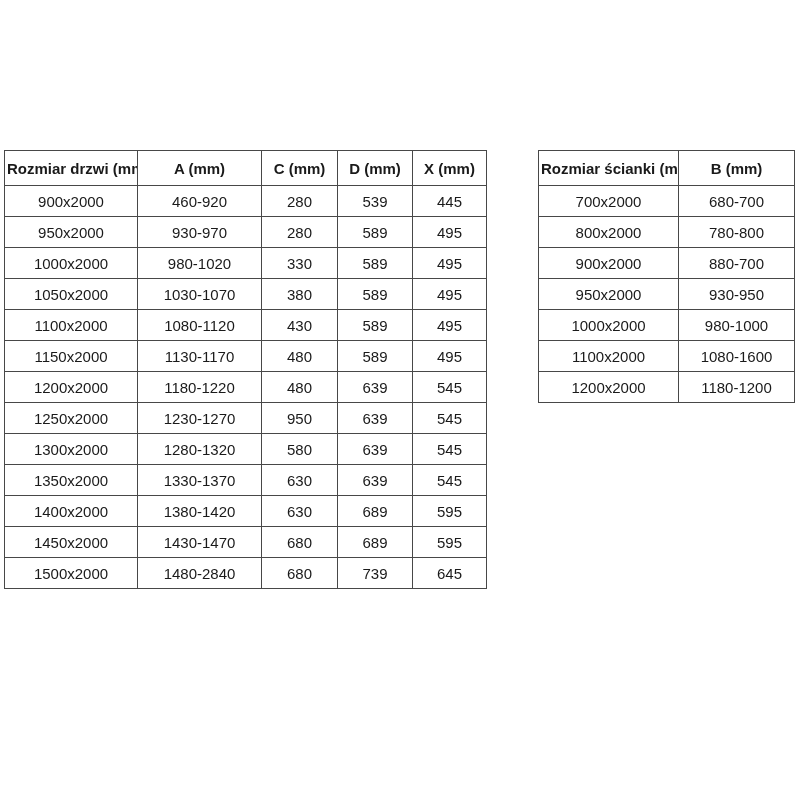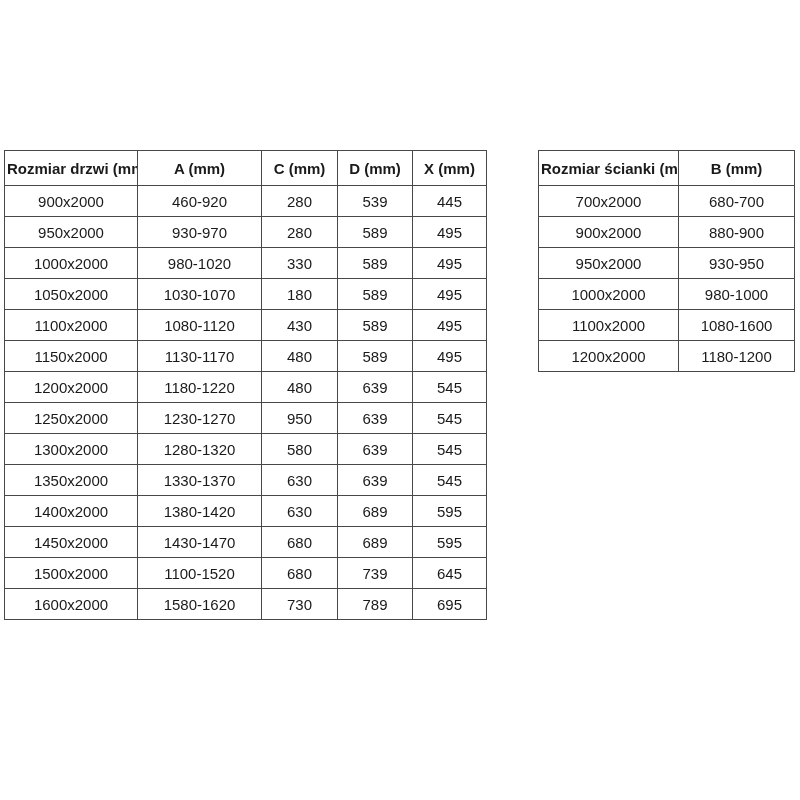--- a/index.html
+++ b/index.html
@@ -91,21 +91,21 @@
         <tr>
           <td>1000x2000</td>
           <td>980-1020</td>
           <td>330</td>
           <td>589</td>
           <td>495</td>
         </tr>
         <tr>
           <td>1050x2000</td>
           <td>1030-1070</td>
-          <td>180</td>
+          <td>380</td>
           <td>589</td>
           <td>495</td>
         </tr>
         <tr>
           <td>1100x2000</td>
           <td>1080-1120</td>
           <td>430</td>
           <td>589</td>
           <td>495</td>
         </tr>
@@ -153,31 +153,24 @@
         </tr>
         <tr>
           <td>1450x2000</td>
           <td>1430-1470</td>
           <td>680</td>
           <td>689</td>
           <td>595</td>
         </tr>
         <tr>
           <td>1500x2000</td>
-          <td>1100-1520</td>
+          <td>1480-2840</td>
           <td>680</td>
           <td>739</td>
           <td>645</td>
-        </tr>
-        <tr>
-          <td>1600x2000</td>
-          <td>1580-1620</td>
-          <td>730</td>
-          <td>789</td>
-          <td>695</td>
         </tr>
       </tbody>
     </table>
 
   <table class="spec-table" id="walls-table">
     <colgroup>
       <col style="width:140px">
       <col style="width:116px">
     </colgroup>
   <thead>
@@ -185,22 +178,26 @@
           <th>Rozmiar ścianki (mm)</th>
           <th>B (mm)</th>
         </tr>
       </thead>
       <tbody>
         <tr>
           <td>700x2000</td>
           <td>680-700</td>
         </tr>
         <tr>
+          <td>800x2000</td>
+          <td>780-800</td>
+        </tr>
+        <tr>
           <td>900x2000</td>
-          <td>880-900</td>
+          <td>880-700</td>
         </tr>
         <tr>
           <td>950x2000</td>
           <td>930-950</td>
         </tr>
         <tr>
           <td>1000x2000</td>
           <td>980-1000</td>
         </tr>
         <tr>

